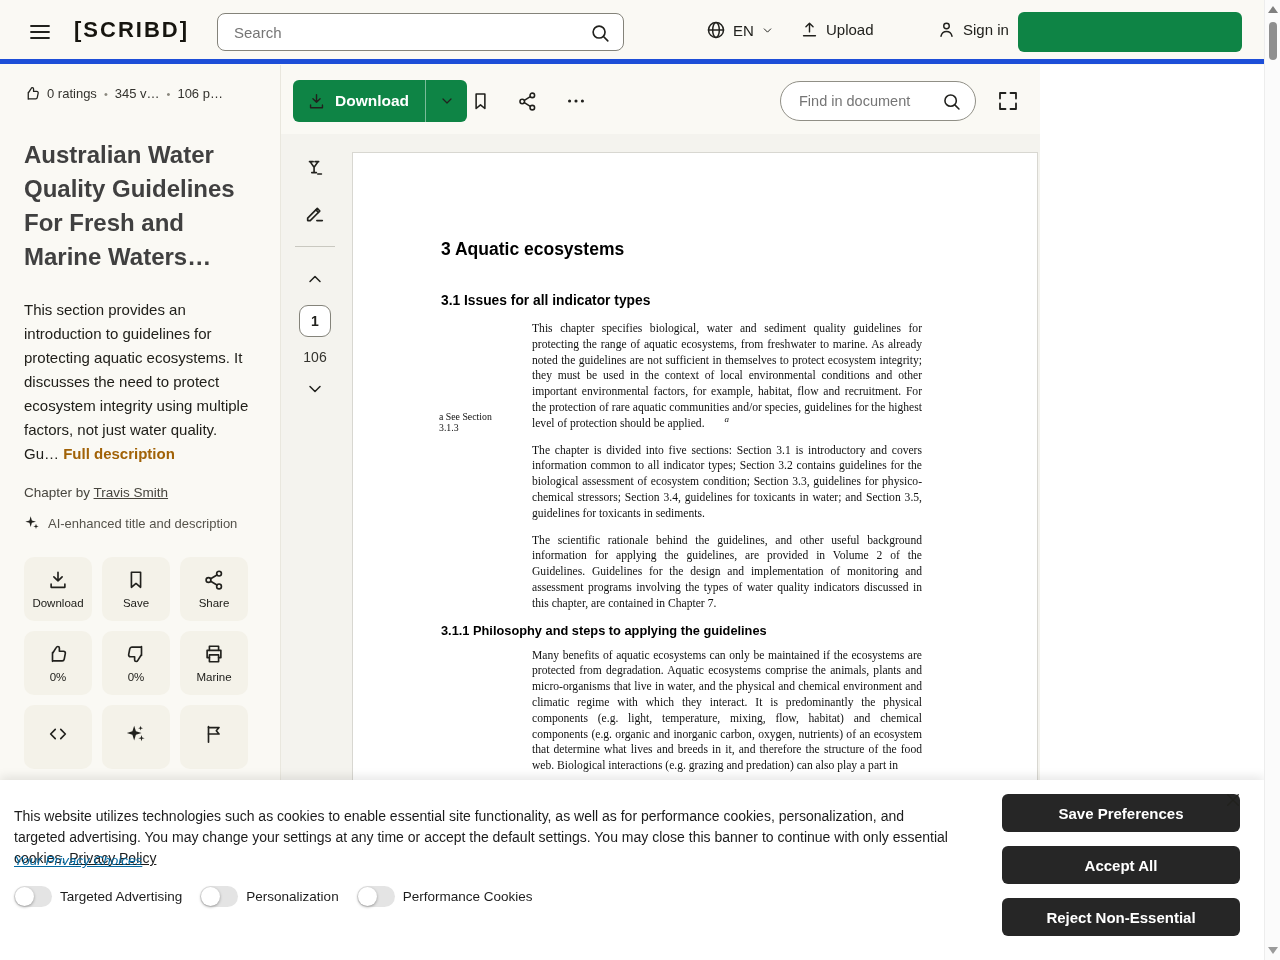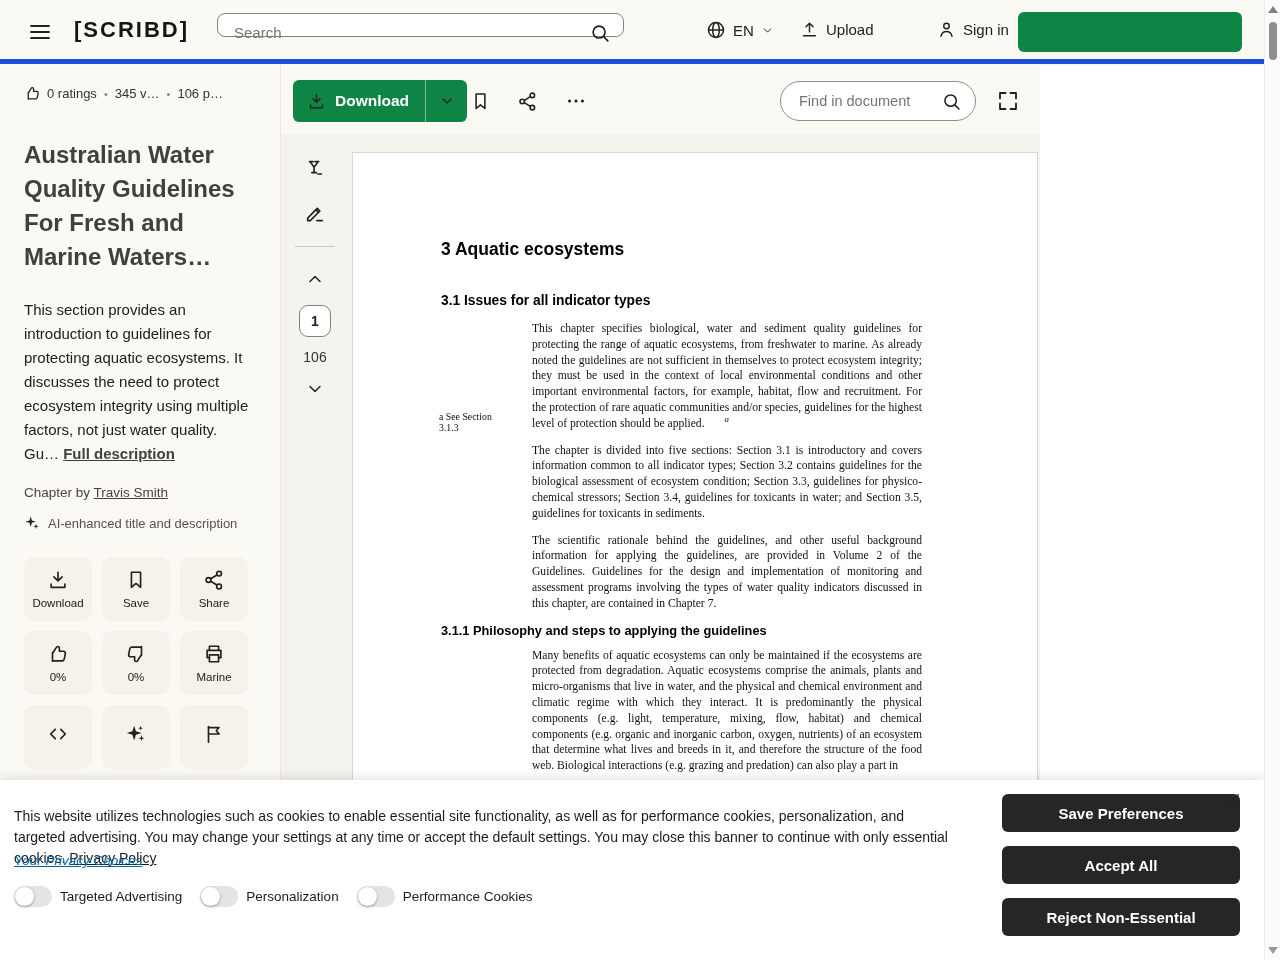--- a/index.html
+++ b/index.html
@@ -7,36 +7,36 @@
   body { font-family:"Liberation Sans", sans-serif; background:#ffffff; overflow:hidden; }
   .app { position:relative; width:1280px; height:960px; background:#faf9f4; }
 
   svg { display:block; }
   .ico { stroke:#21211d; fill:none; stroke-width:1.8; stroke-linecap:round; stroke-linejoin:round; }
 
   
   .header { position:absolute; top:0; left:0; width:1264px; height:64px; background:#faf9f4; border-bottom:5px solid #1d4ed8; z-index:5; }
   .hamburger { position:absolute; left:28px; top:18px; width:28px; height:28px; background:none; border:none; cursor:pointer; }
   .logo { position:absolute; left:74px; top:17px; font-size:22px; font-weight:bold; letter-spacing:2px; color:#16150f; }
-  .search-box { position:absolute; left:217px; top:13px; width:407px; height:24px; background:#fff; border:1px solid #84837a; border-radius:8px; }
+  .search-box { position:absolute; left:217px; top:13px; width:407px; height:38px; background:#fff; border:1px solid #84837a; border-radius:8px; }
   .search-box input { position:absolute; left:16px; top:0; width:350px; height:36px; border:none; outline:none; background:transparent; font-size:15px; color:#222; font-family:"Liberation Sans", sans-serif; }
   .search-box .mag { position:absolute; right:12px; top:8px; }
   .hdr-item { position:absolute; top:20px; display:flex; align-items:center; gap:7px; font-size:15px; color:#21211d; cursor:pointer; background:none; border:none; font-family:"Liberation Sans", sans-serif; }
   .hdr-lang { left:706px; }
   .hdr-upload { left:800px; }
   .hdr-signin { left:937px;text-align:right; }
   .hdr-cta { position:absolute; left:1018px; top:12px; width:224px; height:40px; background:#0e8445; border:none; border-radius:6px; cursor:pointer; }
 
   
   .sidebar { position:absolute; left:0; top:65px; width:281px; height:895px; background:#faf9f4; border-right:1px solid #e9e7de; padding:20px 26px 0 24px; z-index:2; }
   .meta-row { display:flex; align-items:center; gap:6px; font-size:13px; color:#34332e; white-space:nowrap; }
   .meta-row .dot { color:#8a887e; font-size:11px; padding:0 1px; }
   .doc-title { margin-top:36px; font-size:24px; line-height:34px; font-weight:bold; color:#404040; }
   .doc-desc { margin-top:24px; font-size:15px; line-height:24px; color:#21201b; }
-  .full-desc-link { font-weight:bold; text-decoration:underline; color:#404040; cursor:pointer; }
+  .full-desc-link { font-weight:bold; color:#a16207; cursor:pointer; }
   .uploaded { margin-top:19px; font-size:13.5px; color:#47453e; }
   .uploader-link { text-decoration:underline; color:#47453e; cursor:pointer; }
   .ai-note { margin-top:15px; display:flex; align-items:center; gap:8px; font-size:13px; color:#55534b; }
   .action-grid { margin-top:26px; display:grid; grid-template-columns:repeat(3, 68px); grid-auto-rows:64px; gap:10px; }
   .action-tile { background:#f4f2e9; border:none; border-radius:10px; display:flex; flex-direction:column; align-items:center; justify-content:center; gap:6px; cursor:pointer; font-family:"Liberation Sans", sans-serif; }
   .action-tile .lbl { font-size:11.5px; color:#21211d; }
 
   
   .viewer { position:absolute; left:281px; top:65px; width:759px; height:895px; background:#faf9f4; z-index:1; }
   .vtoolbar { position:absolute; left:0; top:0; width:759px; height:69px; background:#faf9f4; }

